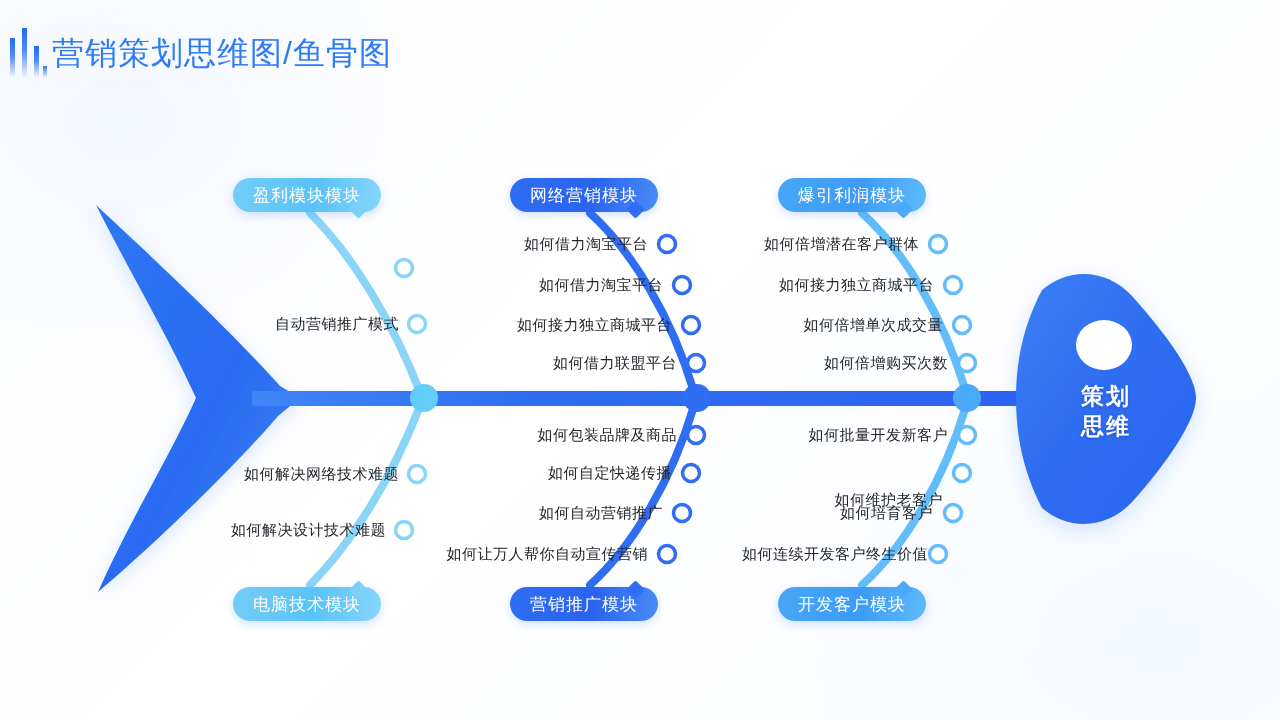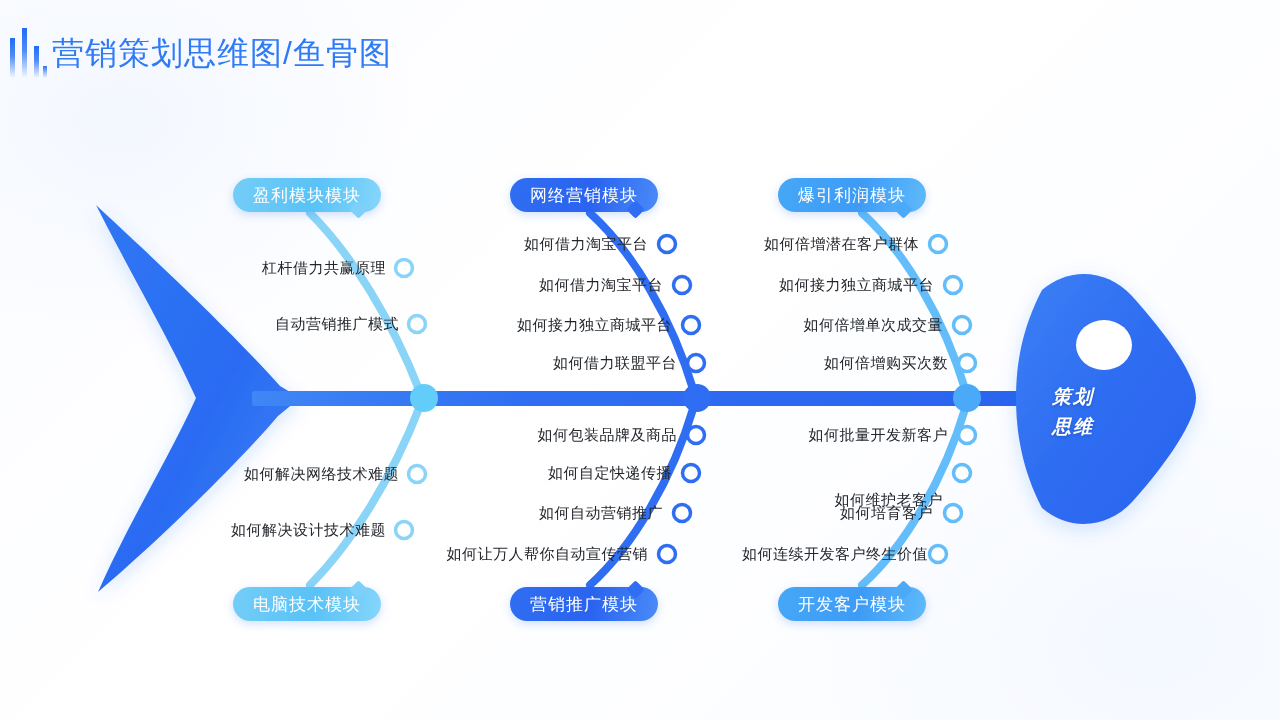--- a/index.html
+++ b/index.html
@@ -49,24 +49,24 @@
   
   .pill.top .tail{bottom:-4px;right:16px;transform:rotate(45deg);}
   .pill.bottom .tail{top:-4px;right:16px;transform:rotate(45deg);}
 
   
   .item{position:absolute;font-size:15px;color:#23262b;white-space:nowrap;
     line-height:20px;letter-spacing:.5px;}
   .item.r{text-align:right;}
 
   
-  #head-label{position:absolute;left:1052px;top:382px;width:108px;text-align:left;
-    color:#ffffff;font-size:19px;line-height:30px;letter-spacing:2px;
+  #head-label{position:absolute;left:1052px;top:382px;width:108px;text-align:center;
+    color:#ffffff;font-size:23px;line-height:30px;letter-spacing:2px;
     font-family:"Liberation Serif","DejaVu Serif",serif;font-weight:700;
-    text-shadow:0 1px 3px rgba(10,40,110,.35);font-style:italic;}
+    text-shadow:0 1px 3px rgba(10,40,110,.35);}
 </style>
 </head>
 <body>
 
 <div id="stage">
 
   <div id="header">
     <div id="title-bars">
       <i class="b1"></i>
         <i class="b2"></i>
@@ -190,21 +190,20 @@
   </div>
   <div class="pill deep bottom" style="left:510px;top:587px;">
     <span>营销推广模块</span>
     <span class="tail"></span>
   </div>
   <div class="pill mid bottom" style="left:778px;top:587px;">
     <span>开发客户模块</span>
     <span class="tail"></span>
   </div>
 
-  <div class="item r" style="left:170px;top:258px;width:216px;">杠杆借力共赢原理</div>
   <div class="item r" style="left:180px;top:314px;width:219px;">自动营销推广模式</div>
 
   <div class="item r" style="left:180px;top:464px;width:219px;">如何解决网络技术难题</div>
   <div class="item r" style="left:170px;top:520px;width:216px;">如何解决设计技术难题</div>
 
   <div class="item r" style="left:440px;top:234px;width:208px;">如何借力淘宝平台</div>
   <div class="item r" style="left:455px;top:275px;width:208px;">如何借力淘宝平台</div>
   <div class="item r" style="left:455px;top:315px;width:217px;">如何接力独立商城平台</div>
   <div class="item r" style="left:470px;top:353px;width:207px;">如何借力联盟平台</div>
 

